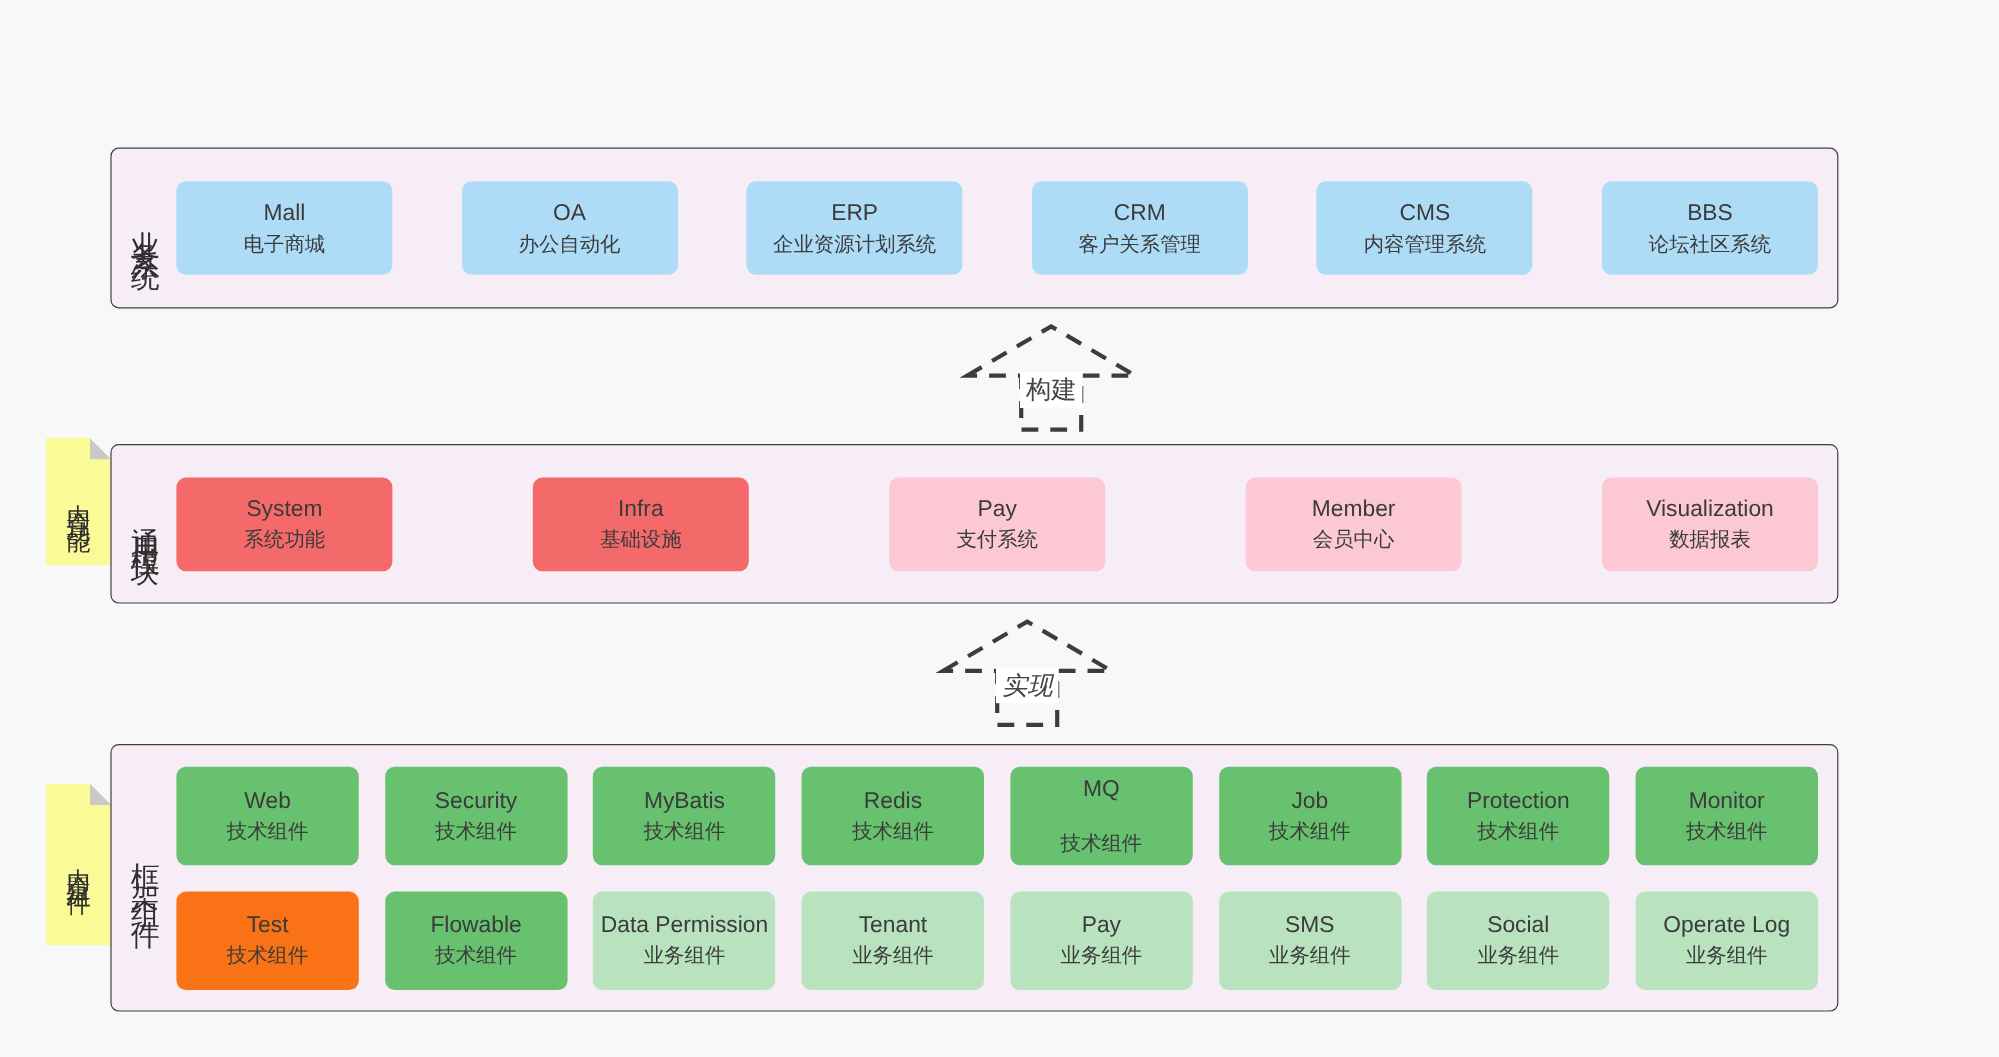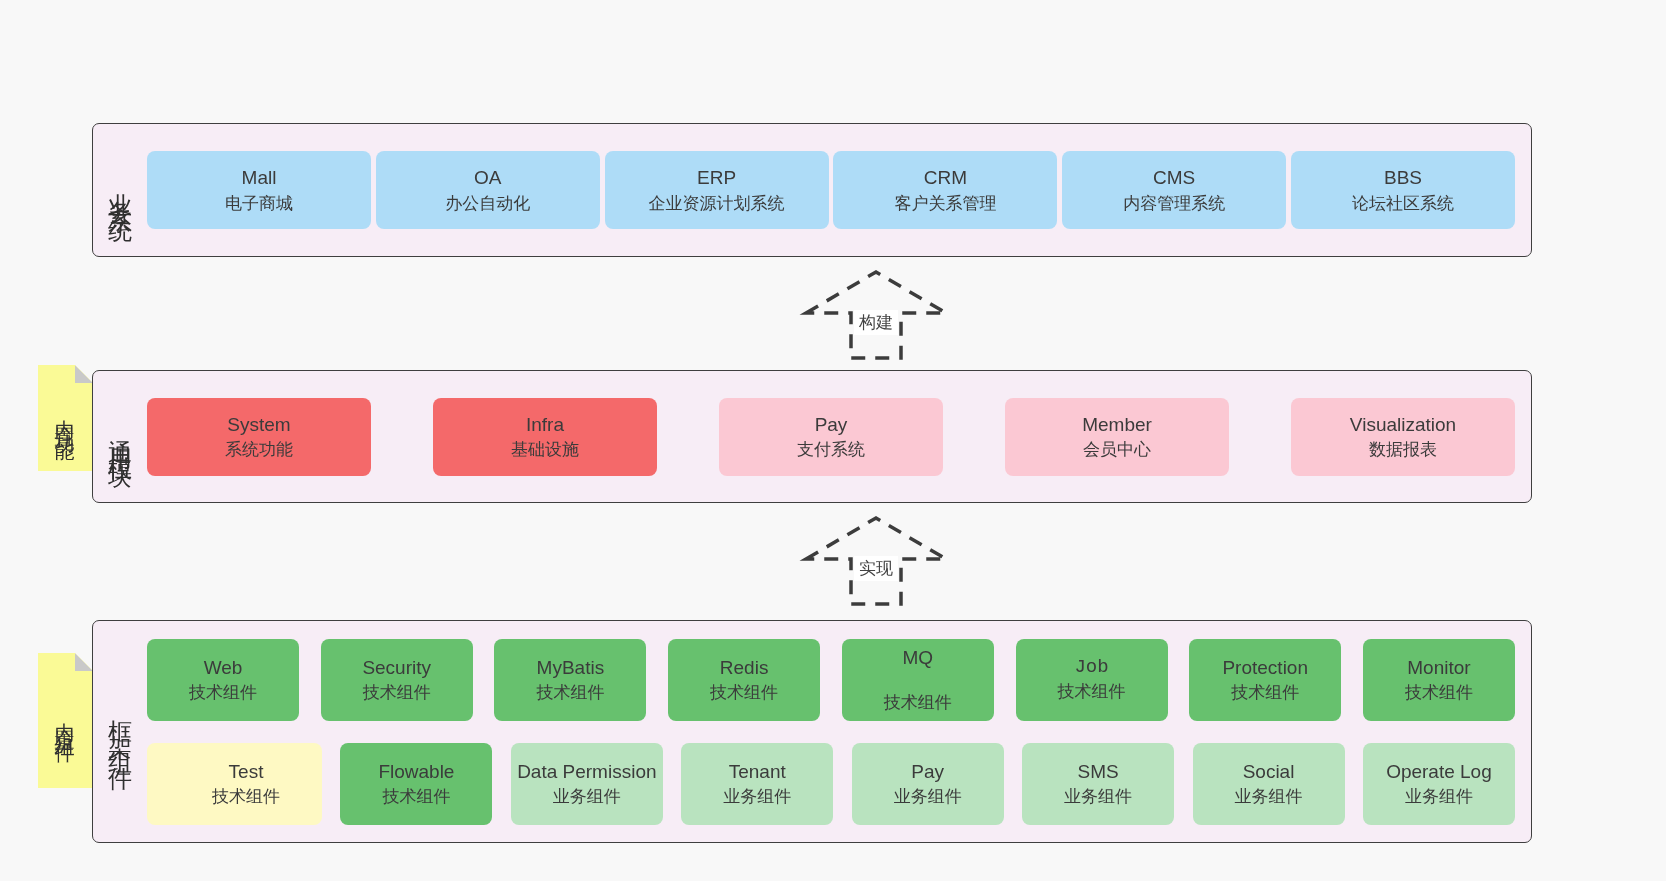--- a/index.html
+++ b/index.html
@@ -34,21 +34,21 @@
   .rows{
     flex:1;display:flex;flex-direction:column;gap:22px;
     padding:0 16px 0 4px;
   }
   .box-row{display:flex;justify-content:space-between;}
   .box{
     border-radius:8px;
     display:flex;flex-direction:column;align-items:center;justify-content:center;
     text-align:center;line-height:1.25;
   }
-  .cols-6 .box{width:224px;height:78px;}
+  .cols-6 .box{width:180px;height:78px;}
   .cols-8 .box{width:152px;height:82px;}
   .box .en{font-size:19px;}
   .box .zh{font-size:17px;margin-top:3px;}
   .sticky{
     position:absolute;left:38px;width:55px;
     background:var(--sticky-yellow,#fafa96);
     clip-path:polygon(0 0,calc(100% - 18px) 0,100% 18px,100% 100%,0 100%);
     display:flex;align-items:center;justify-content:center;
     z-index:1;
   }
@@ -59,26 +59,26 @@
     background:var(--sticky-fold,#c9c9c9);
     clip-path:polygon(0 0,100% 100%,0 100%);
   }
   .sticky-text{
     writing-mode:vertical-rl;text-orientation:upright;
     font-size:20px;letter-spacing:7px;color:#2f2f2f;
     white-space:nowrap;
   }
   .arrow{position:absolute;width:160px;height:100px;z-index:1;}
   #arrow0{left:796px;top:266px;}
-  #arrow1{left:796px;top:512px;}
+  #arrow1{left:776px;top:512px;font-style:italic;}
   .arrow svg{display:block;width:160px;height:100px;}
   .arrow-label{
     position:absolute;top:44px;left:50%;transform:translateX(-50%);
     background:#ffffff;padding:1px 5px;
-    font-size:17px;color:#444;white-space:nowrap;
+    font-size:21px;color:#444;white-space:nowrap;
   }
 </style>
 </head>
 <body>
 
 <div class="canvas">
 
   <div class="sticky" id="sticky1">
     <span class="fold"></span>
     <span class="sticky-text">内置功能</span>
@@ -179,35 +179,35 @@
             <div class="zh">技术组件</div>
           </div>
           <div class="box" style="background: rgb(103, 193, 110);">
             <div class="en">Redis</div>
             <div class="zh">技术组件</div>
           </div>
           <div class="box" style="background: rgb(103, 193, 110); gap: 20px;">
             <div class="en">MQ</div>
             <div class="zh">技术组件</div>
           </div>
-          <div class="box" style="background: rgb(103, 193, 110); font-family: Liberation Mono, monospace;">
+          <div class="box" style="background: rgb(103, 193, 110);">
             <div class="en">Job</div>
             <div class="zh">技术组件</div>
           </div>
           <div class="box" style="background: rgb(103, 193, 110);">
             <div class="en">Protection</div>
             <div class="zh">技术组件</div>
           </div>
           <div class="box" style="background: rgb(103, 193, 110);">
             <div class="en">Monitor</div>
             <div class="zh">技术组件</div>
           </div>
         </div>
         <div class="box-row cols-8">
-          <div class="box" style="background: #fef9c3; padding-left: 23px;">
+          <div class="box" style="background: #f97316;">
             <div class="en">Test</div>
             <div class="zh">技术组件</div>
           </div>
           <div class="box" style="background: rgb(103, 193, 110);">
             <div class="en">Flowable</div>
             <div class="zh">技术组件</div>
           </div>
           <div class="box" style="background: rgb(185, 227, 191);">
             <div class="en">Data Permission</div>
             <div class="zh">业务组件</div>

